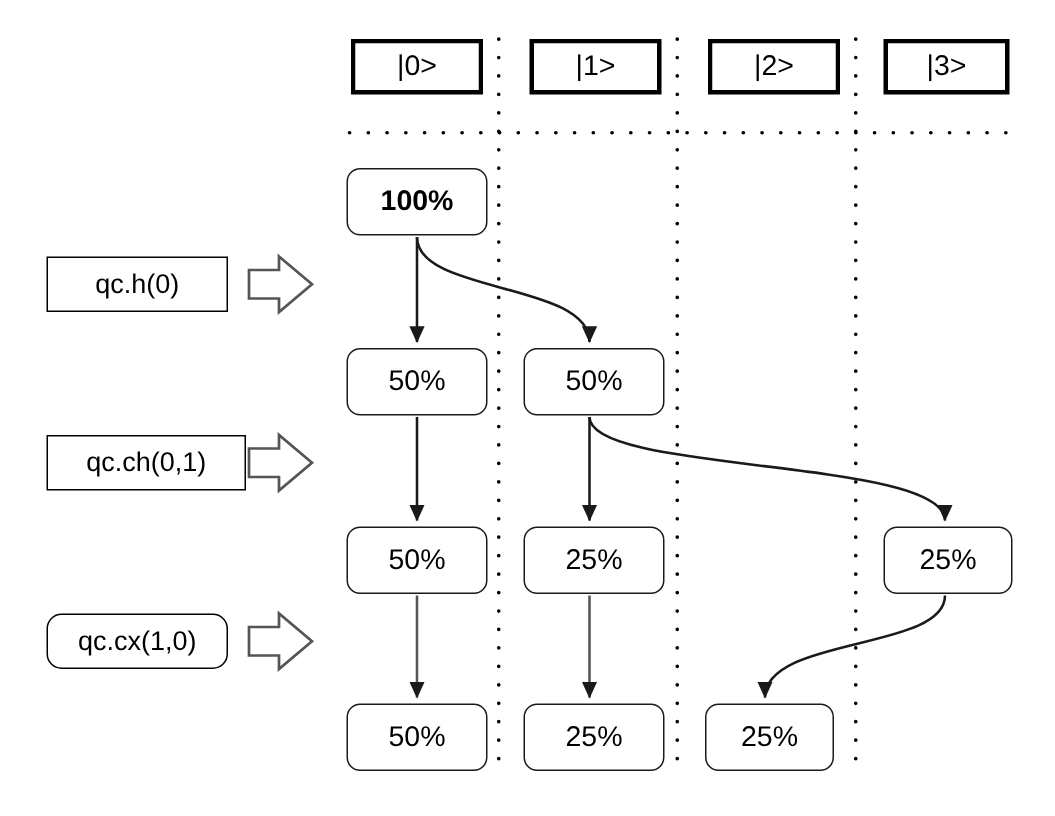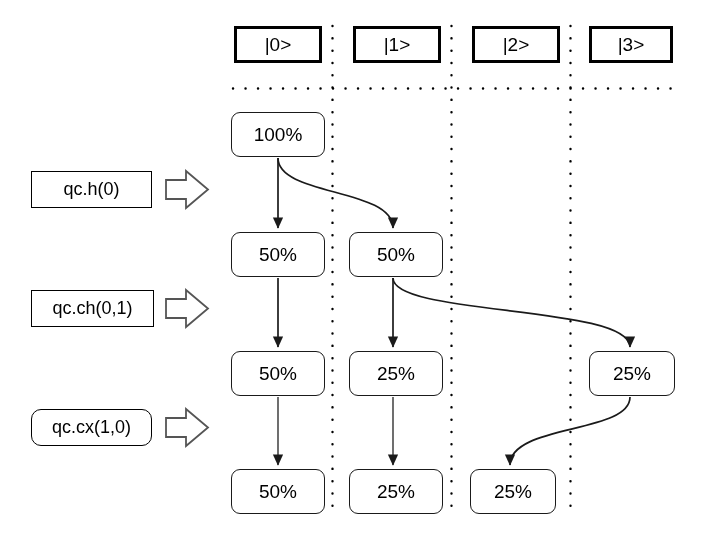--- a/index.html
+++ b/index.html
@@ -116,28 +116,28 @@
   <div class="state-header-box" style="left:472px; top:26px; width:88px; height:37px;">
     <div class="state-header-inner">|2&gt;</div>
   </div>
   <div class="state-header-box" style="left:589px; top:26px; width:84px; height:37px;">
     <div class="state-header-inner">|3&gt;</div>
   </div>
 
   <div class="op-box" style="left:31px; top:171px; width:121px; height:37px;">
     <span>qc.h(0)</span>
   </div>
-  <div class="op-box" style="left:31px; top:290px; width:123px; height:37px;">
+  <div class="op-box" style="left:31px; top:290px; width:133px; height:37px;">
     <span>qc.ch(0,1)</span>
   </div>
   <div class="op-box" style="left:31px; top:409px; width:121px; height:37px;border-radius:10px;">
     <span>qc.cx(1,0)</span>
   </div>
 
-  <div class="prob-box" style="left:231px; top:112px; width:94px; height:45px;">
+  <div class="prob-box" style="left:231px; top:112px; width:94px; height:45px;font-weight:bold;">
     <span>100%</span>
   </div>
 
   <div class="prob-box" style="left:231px; top:232px; width:94px; height:45px;">
     <span>50%</span>
   </div>
   <div class="prob-box" style="left:349px; top:232px; width:94px; height:45px;">
     <span>50%</span>
   </div>
 

